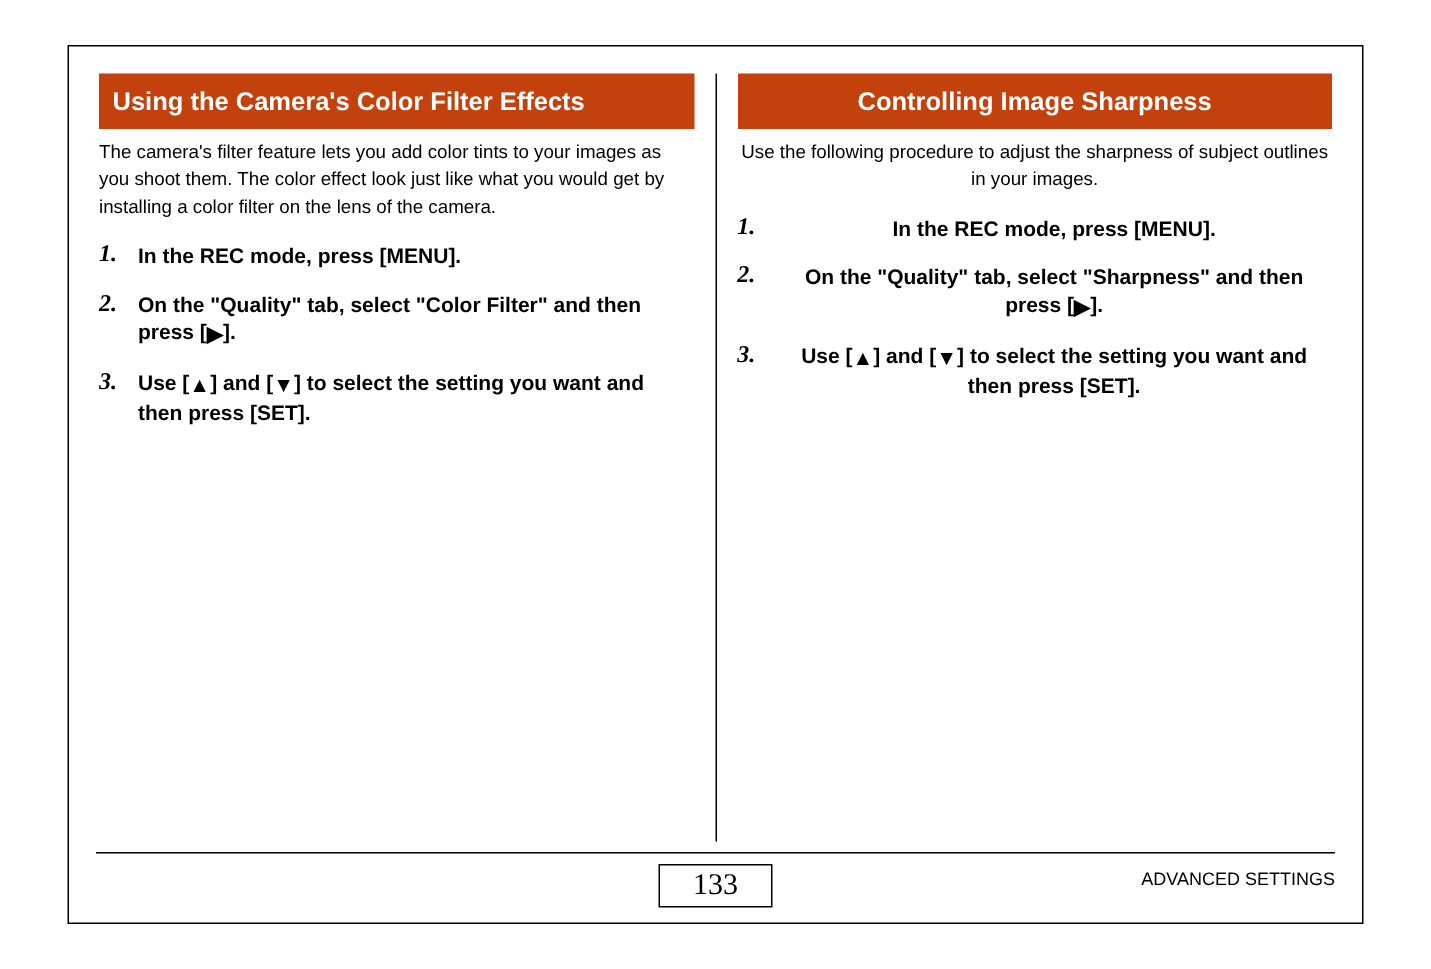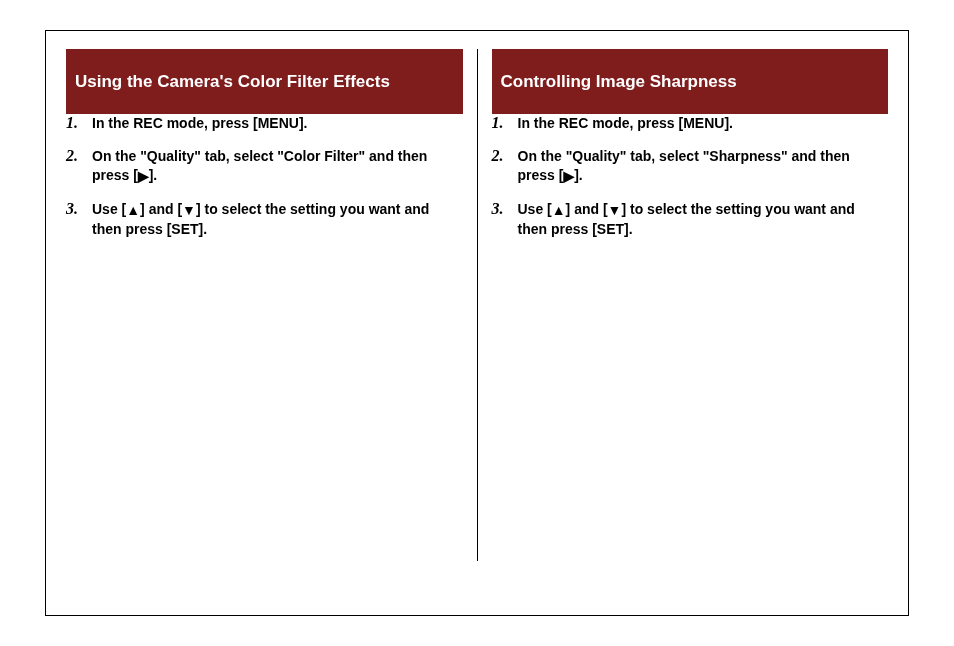--- a/index.html
+++ b/index.html
@@ -28,31 +28,32 @@
     bottom: 54px;
     display: flex;
   }
   .col {
     width: 50%;
     box-sizing: border-box;
     padding: 0 14px 0 2px;
   }
   .col.right {
     padding: 0 2px 0 14px;
+    text-align: center;
   }
   .divider {
     border-left: 1px solid #000;
     height: 100%;
   }
   .section-header {
-    background: #7f1d1d;
+    background: #c2410c;
     color: #fff;
     font-weight: bold;
     font-size: 17px;
-    padding: 22px 9px;
+    padding: 8px 9px;
     line-height: 1.25;
   }
   .intro {
     font-size: 12.5px;
     line-height: 1.45;
     margin: 6px 0 14px 0;
     color: #000;
   }
   ol.steps {
     list-style: none;
@@ -120,41 +121,50 @@
   }
 </style>
 </head>
 <body>
 
 <div class="page-frame">
   <div class="content">
 
     <div class="col">
       <div class="section-header">Using the Camera's Color Filter Effects</div>
+      <div class="intro">The camera's filter feature lets you add color tints to your images as you shoot them. The color effect look just like what you would get by installing a color filter on the lens of the camera.</div>
       <ol class="steps">
         <li><span>In the REC mode, press [MENU].</span></li>
         <li>
           <span>On the "Quality" tab, select "Color Filter" and then press [</span><span class="tri">▶</span><span>].</span>
         </li>
         <li>
           <span>Use [</span><span class="tri">▲</span><span>] and [</span><span class="tri">▼</span><span>] to select the setting you want and then press [SET].</span>
         </li>
       </ol>
     </div>
 
     <div class="divider"></div>
 
     <div class="col right">
       <div class="section-header">Controlling Image Sharpness</div>
+      <div class="intro">Use the following procedure to adjust the sharpness of subject outlines in your images.</div>
       <ol class="steps">
         <li><span>In the REC mode, press [MENU].</span></li>
         <li>
           <span>On the "Quality" tab, select "Sharpness" and then press [</span><span class="tri">▶</span><span>].</span>
         </li>
         <li>
           <span>Use [</span><span class="tri">▲</span><span>] and [</span><span class="tri">▼</span><span>] to select the setting you want and then press [SET].</span>
         </li>
       </ol>
     </div>
 
   </div>
 
+  <div class="footer">
+    <div class="footer-line"></div>
+    <div class="footer-row">
+      <div class="page-num-box">133</div>
+      <div class="footer-label">ADVANCED SETTINGS</div>
+    </div>
+  </div>
 </div>
 
 </body></html>

